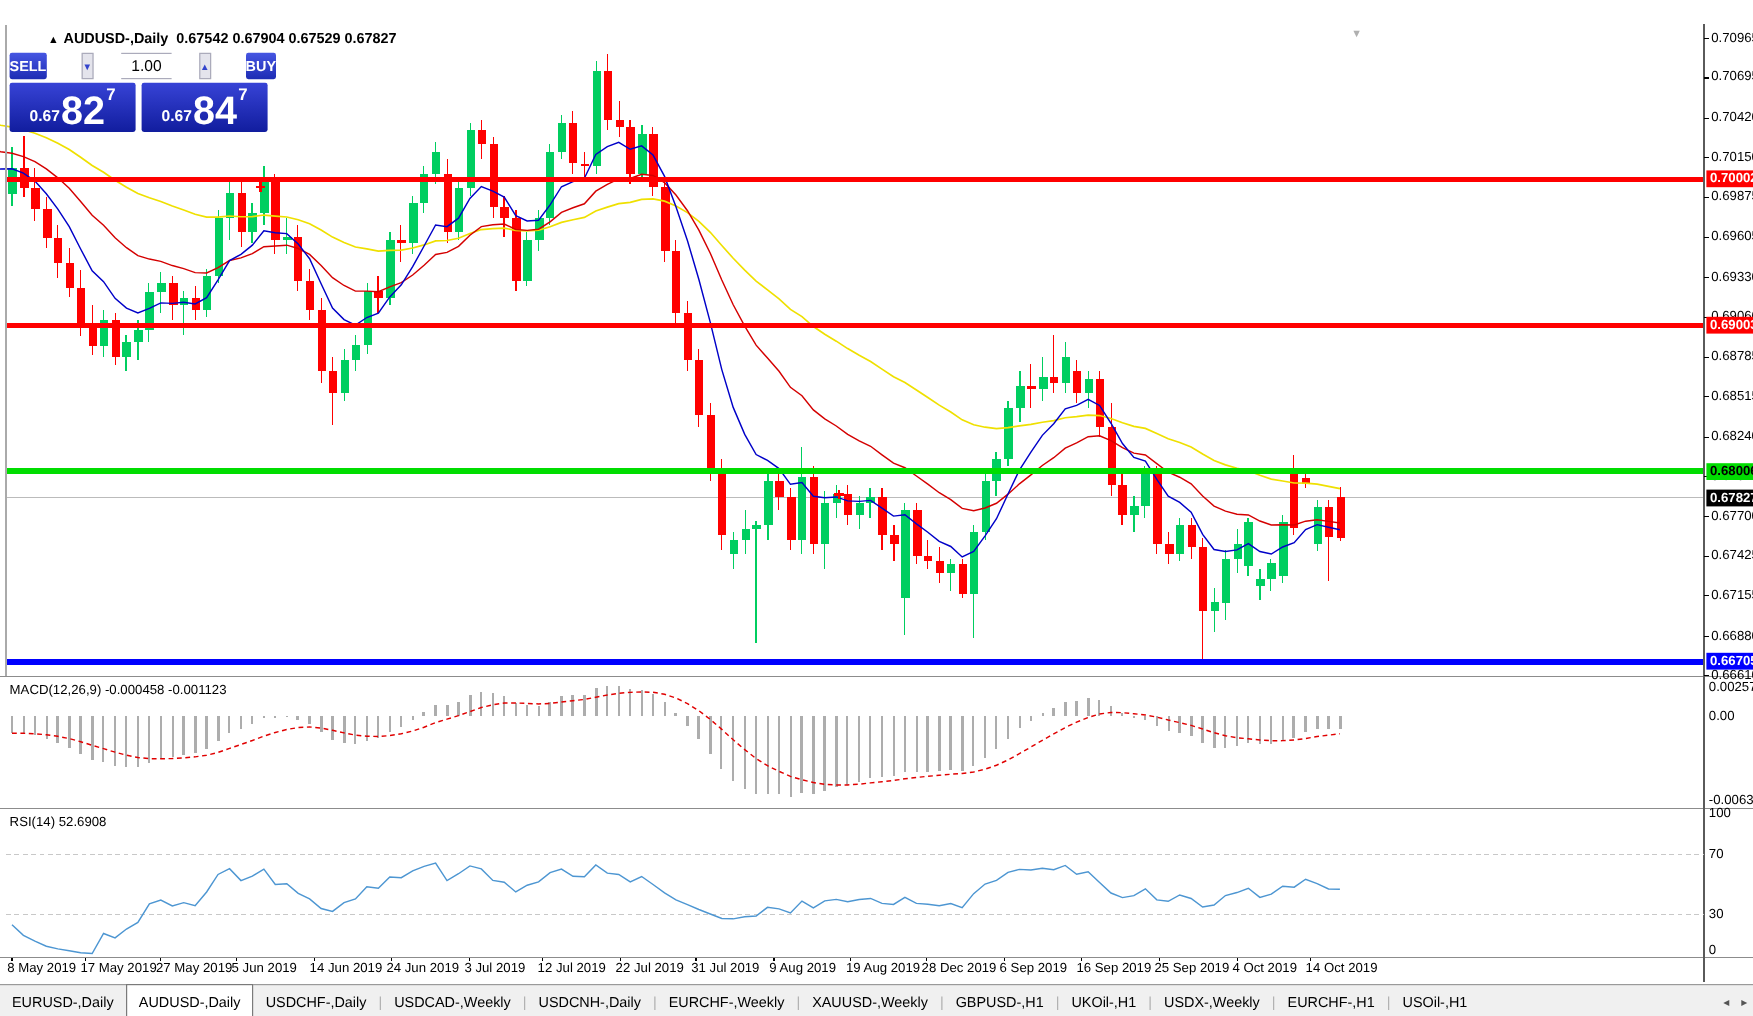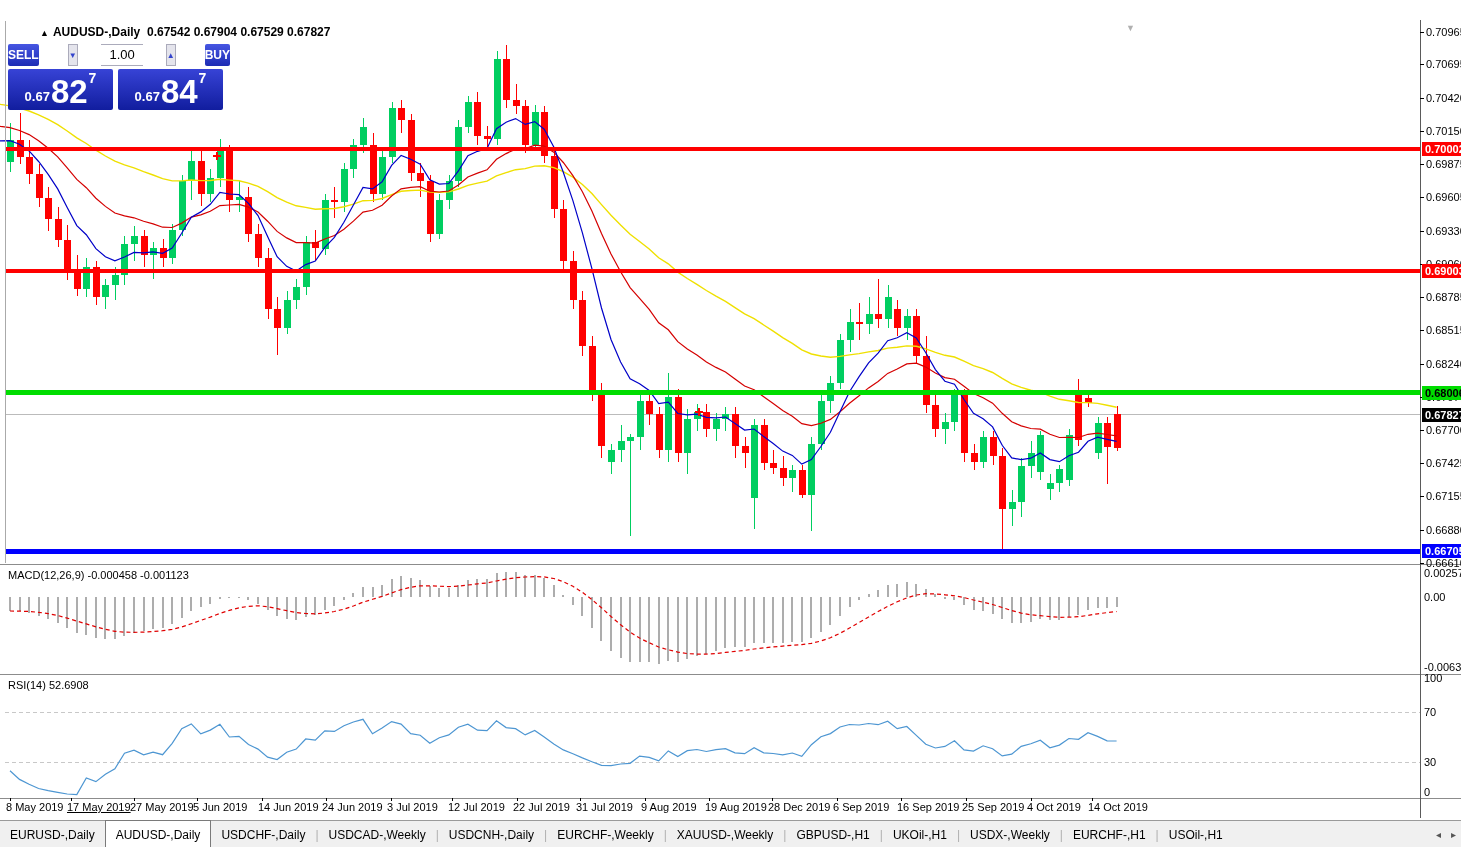--- a/index.html
+++ b/index.html
@@ -526,21 +526,21 @@
       <div class="tag" style="top: 544.422px; background: rgb(0, 0, 255); color: rgb(255, 255, 255);">0.66705</div>
       <div class="tag" style="top: 407.616px; background: rgb(0, 0, 0); color: rgb(255, 255, 255);">0.67827</div>
       <div class="scale-lab" style="top: 567px;">0.002574</div>
       <div class="scale-lab" style="top: 591px;">0.00</div>
       <div class="scale-lab" style="top: 661px;">-0.006326</div>
       <div class="scale-lab" style="top: 672px;">100</div>
       <div class="scale-lab" style="top: 706px;">70</div>
       <div class="scale-lab" style="top: 756px;">30</div>
       <div class="scale-lab" style="top: 786px;">0</div>
       <div class="x-lab" style="left: 6px;">8 May 2019</div>
-      <div class="x-lab" style="left: 67px; text-decoration: underline;">17 May 2019</div>
+      <div class="x-lab" style="left: 67px;">17 May 2019</div>
       <div class="x-lab" style="left: 130px;">27 May 2019</div>
       <div class="x-lab" style="left: 193px;">5 Jun 2019</div>
       <div class="x-lab" style="left: 258px;">14 Jun 2019</div>
       <div class="x-lab" style="left: 322px;">24 Jun 2019</div>
       <div class="x-lab" style="left: 387px;">3 Jul 2019</div>
       <div class="x-lab" style="left: 448px;">12 Jul 2019</div>
       <div class="x-lab" style="left: 513px;">22 Jul 2019</div>
       <div class="x-lab" style="left: 576px;">31 Jul 2019</div>
       <div class="x-lab" style="left: 641px;">9 Aug 2019</div>
       <div class="x-lab" style="left: 705px;">19 Aug 2019</div>

